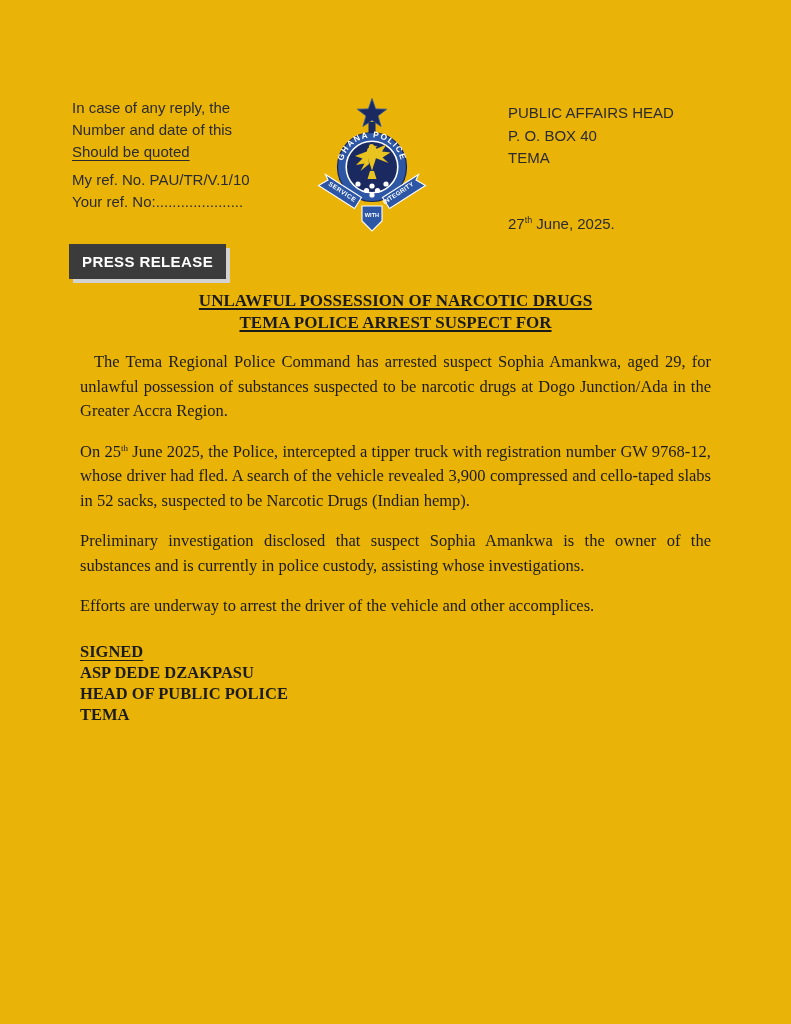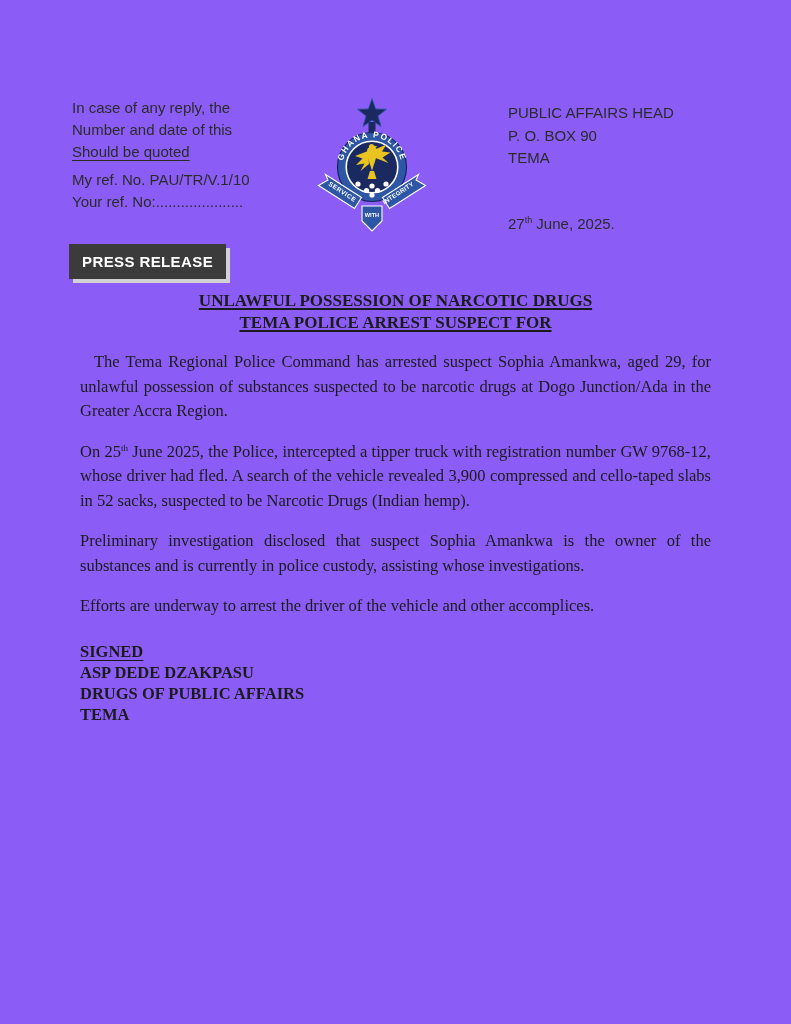--- a/index.html
+++ b/index.html
@@ -1,21 +1,21 @@
 <!DOCTYPE html>
 <html><head>
 <meta charset="utf-8">
 <style>
   html,body{margin:0;padding:0;}
   body{
     width:791px;height:1024px;background:#ffffff;
     font-family:"Liberation Sans",sans-serif;color:#262626;
     -webkit-font-smoothing:antialiased;
   }
-  .page{position:relative;width:791px;height:1024px;background:#8b5cf6;overflow:hidden;}
+  .page{position:relative;width:791px;height:1024px;background:#eab308;overflow:hidden;}
 
   
   .left-note{position:absolute;left:72px;top:97px;font-size:15px;line-height:22px;color:#2b2b2b;}
   .left-note .nl{white-space:nowrap;}
   .u{text-decoration:underline;text-underline-offset:3px;text-decoration-thickness:1px;}
   .refs{position:absolute;left:72px;top:169px;font-size:15px;line-height:22px;color:#2b2b2b;}
   .refs .nl{white-space:nowrap;}
 
   .logo-wrap{position:absolute;left:312px;top:95px;width:120px;height:146px;}
 
@@ -101,21 +101,21 @@
       <path d="M50,111 L70,111 L70,126 L60,136 L50,126 Z" fill="#2d57a5" stroke="#ffffff" stroke-width="1.1"></path>
 
       <text transform="translate(16,90) rotate(33)" font-size="6.3" font-weight="bold" fill="#ffffff" letter-spacing="0.6" font-family="Liberation Sans, sans-serif">SERVICE</text>
       <text transform="translate(72.5,109.5) rotate(-33)" font-size="6.3" font-weight="bold" fill="#ffffff" letter-spacing="0.2" font-family="Liberation Sans, sans-serif">INTEGRITY</text>
       <text x="60" y="122" text-anchor="middle" font-size="5.6" font-weight="bold" fill="#ffffff" font-family="Liberation Sans, sans-serif">WITH</text>
     </svg>
   </div>
 
   <div class="right-block">
     <div class="nl">PUBLIC AFFAIRS HEAD</div>
-    <div class="nl">P. O. BOX 90</div>
+    <div class="nl">P. O. BOX 40</div>
     <div class="nl">TEMA</div>
   </div>
   <div class="date-line">
     <span>27</span><sup class="sp">th</sup><span> June, 2025.</span>
   </div>
 
   <div class="press-btn">PRESS RELEASE</div>
 
   <div class="content">
     <div class="doc-title">
@@ -127,18 +127,18 @@
 
     <p class="body-par"><span>On 25</span><sup class="sp">th</sup><span> June 2025, the Police, intercepted a tipper truck with registration number GW 9768-12, whose driver had fled. A search of the vehicle revealed 3,900 compressed and cello-taped slabs in 52 sacks, suspected to be Narcotic Drugs (Indian hemp).</span></p>
 
     <p class="body-par">Preliminary investigation disclosed that suspect Sophia Amankwa is the owner of the substances and is currently in police custody, assisting whose investigations.</p>
 
     <p class="body-par last">Efforts are underway to arrest the driver of the vehicle and other accomplices.</p>
 
     <div class="sig">
       <div class="nl u">SIGNED</div>
       <div class="nl">ASP DEDE DZAKPASU</div>
-      <div class="nl">DRUGS OF PUBLIC AFFAIRS</div>
+      <div class="nl">HEAD OF PUBLIC POLICE</div>
       <div class="nl">TEMA</div>
     </div>
   </div>
 
 </div>
 
 </body></html>

